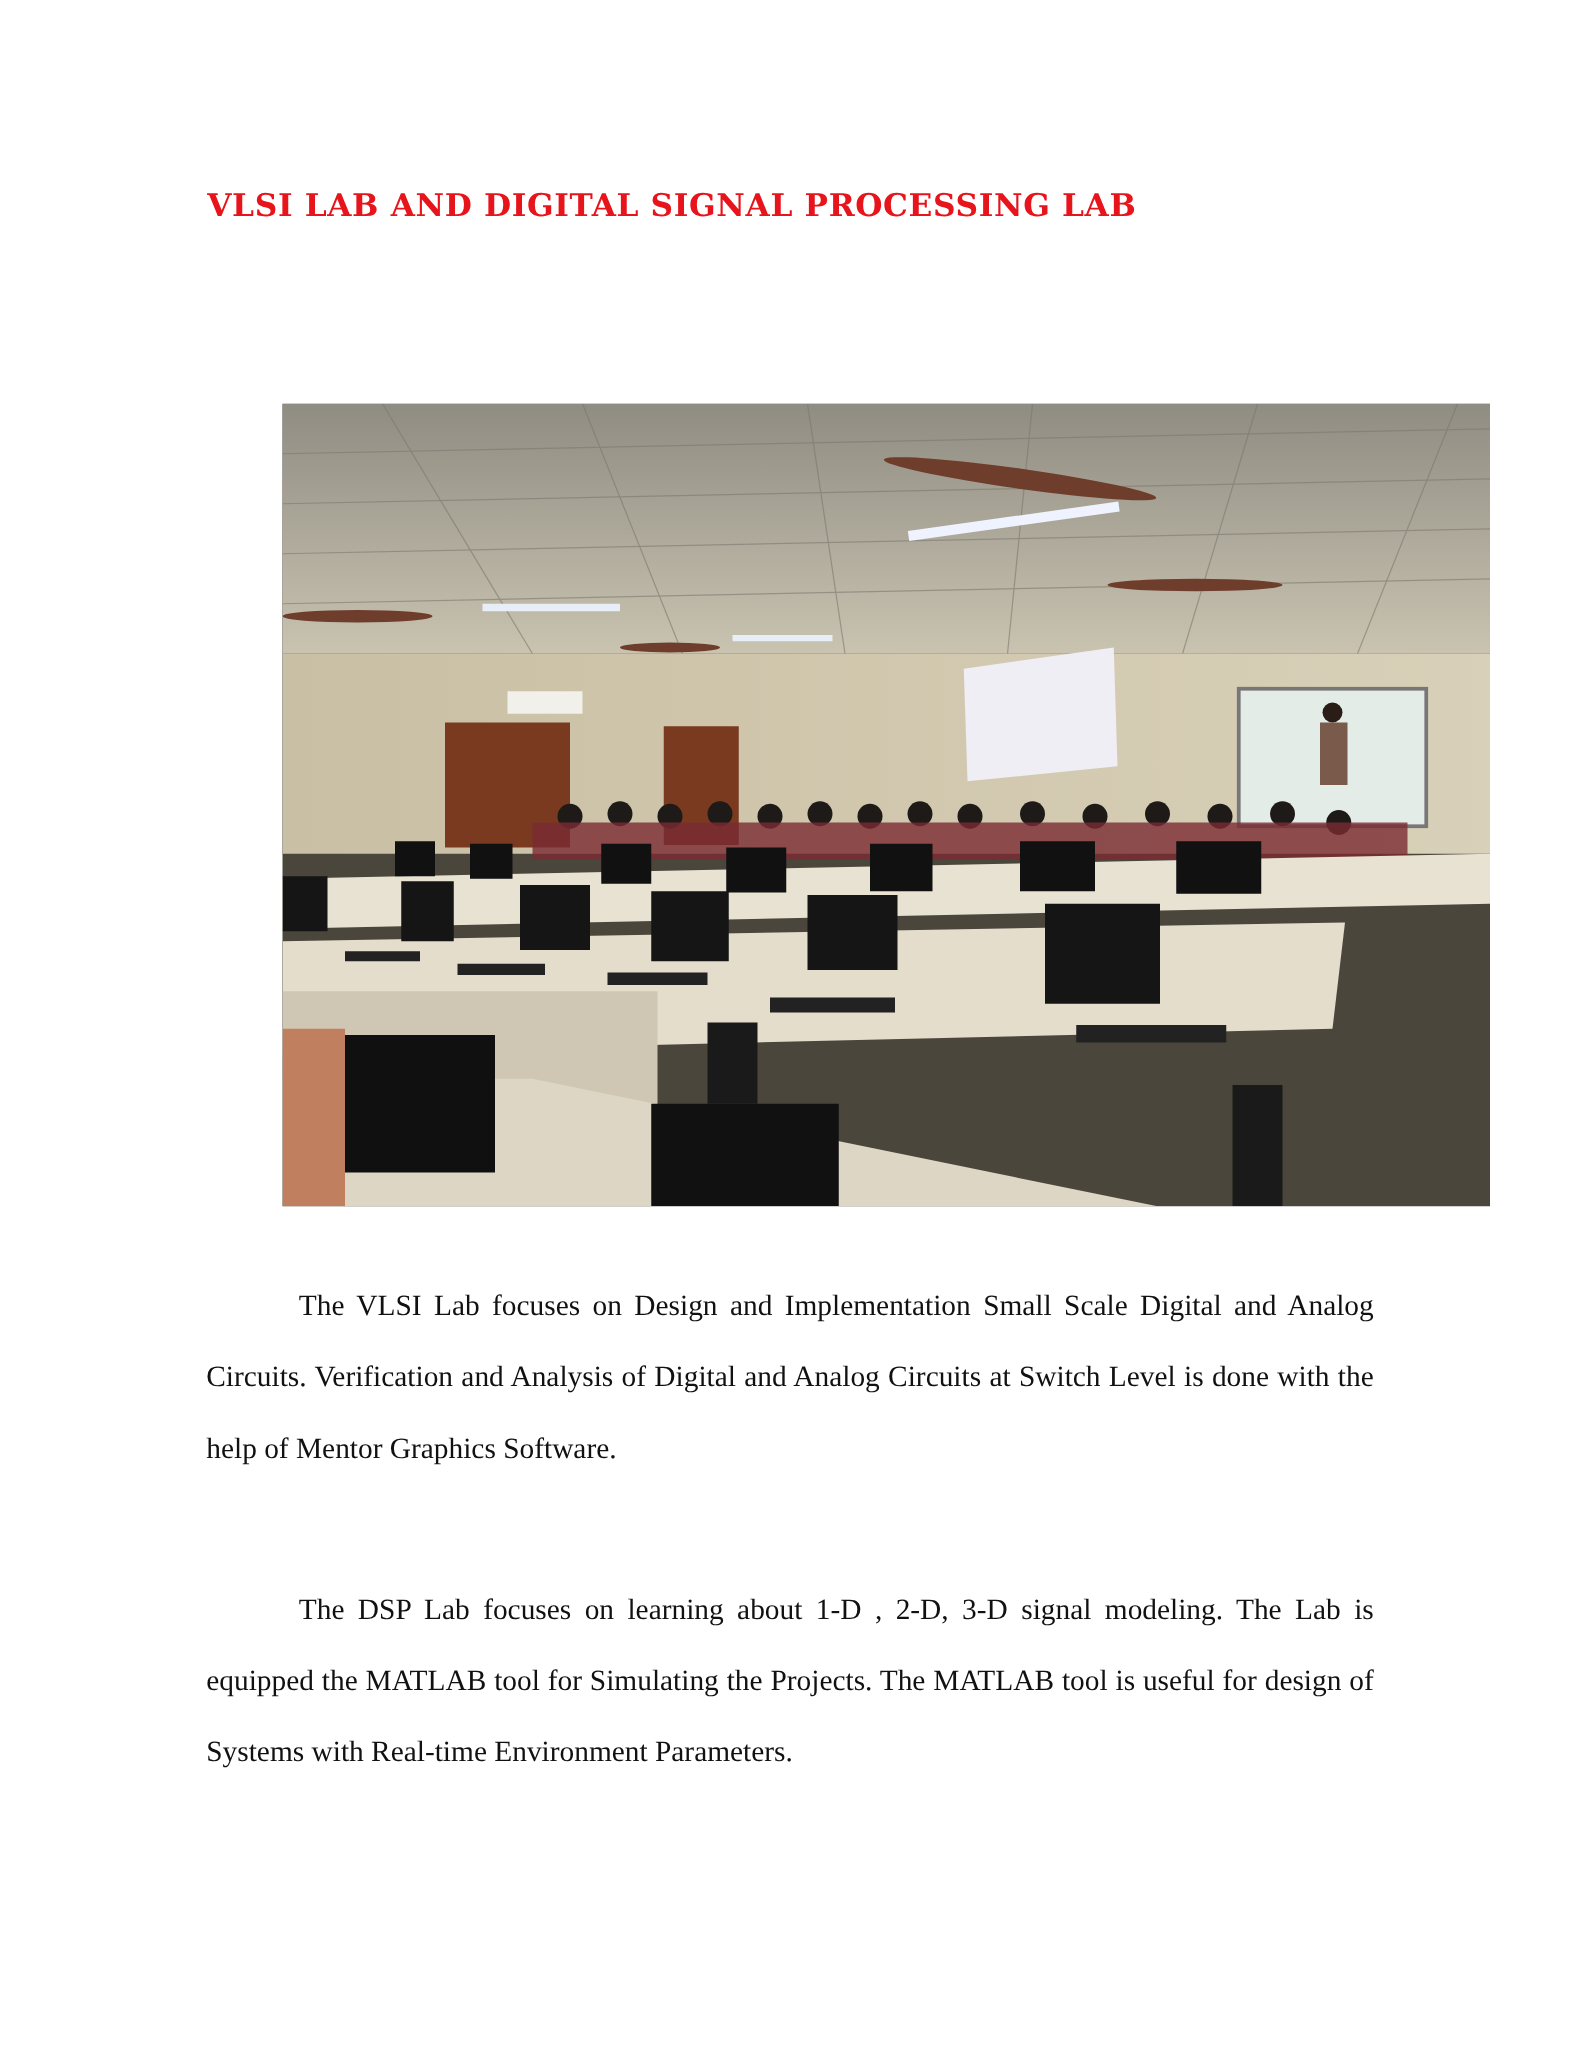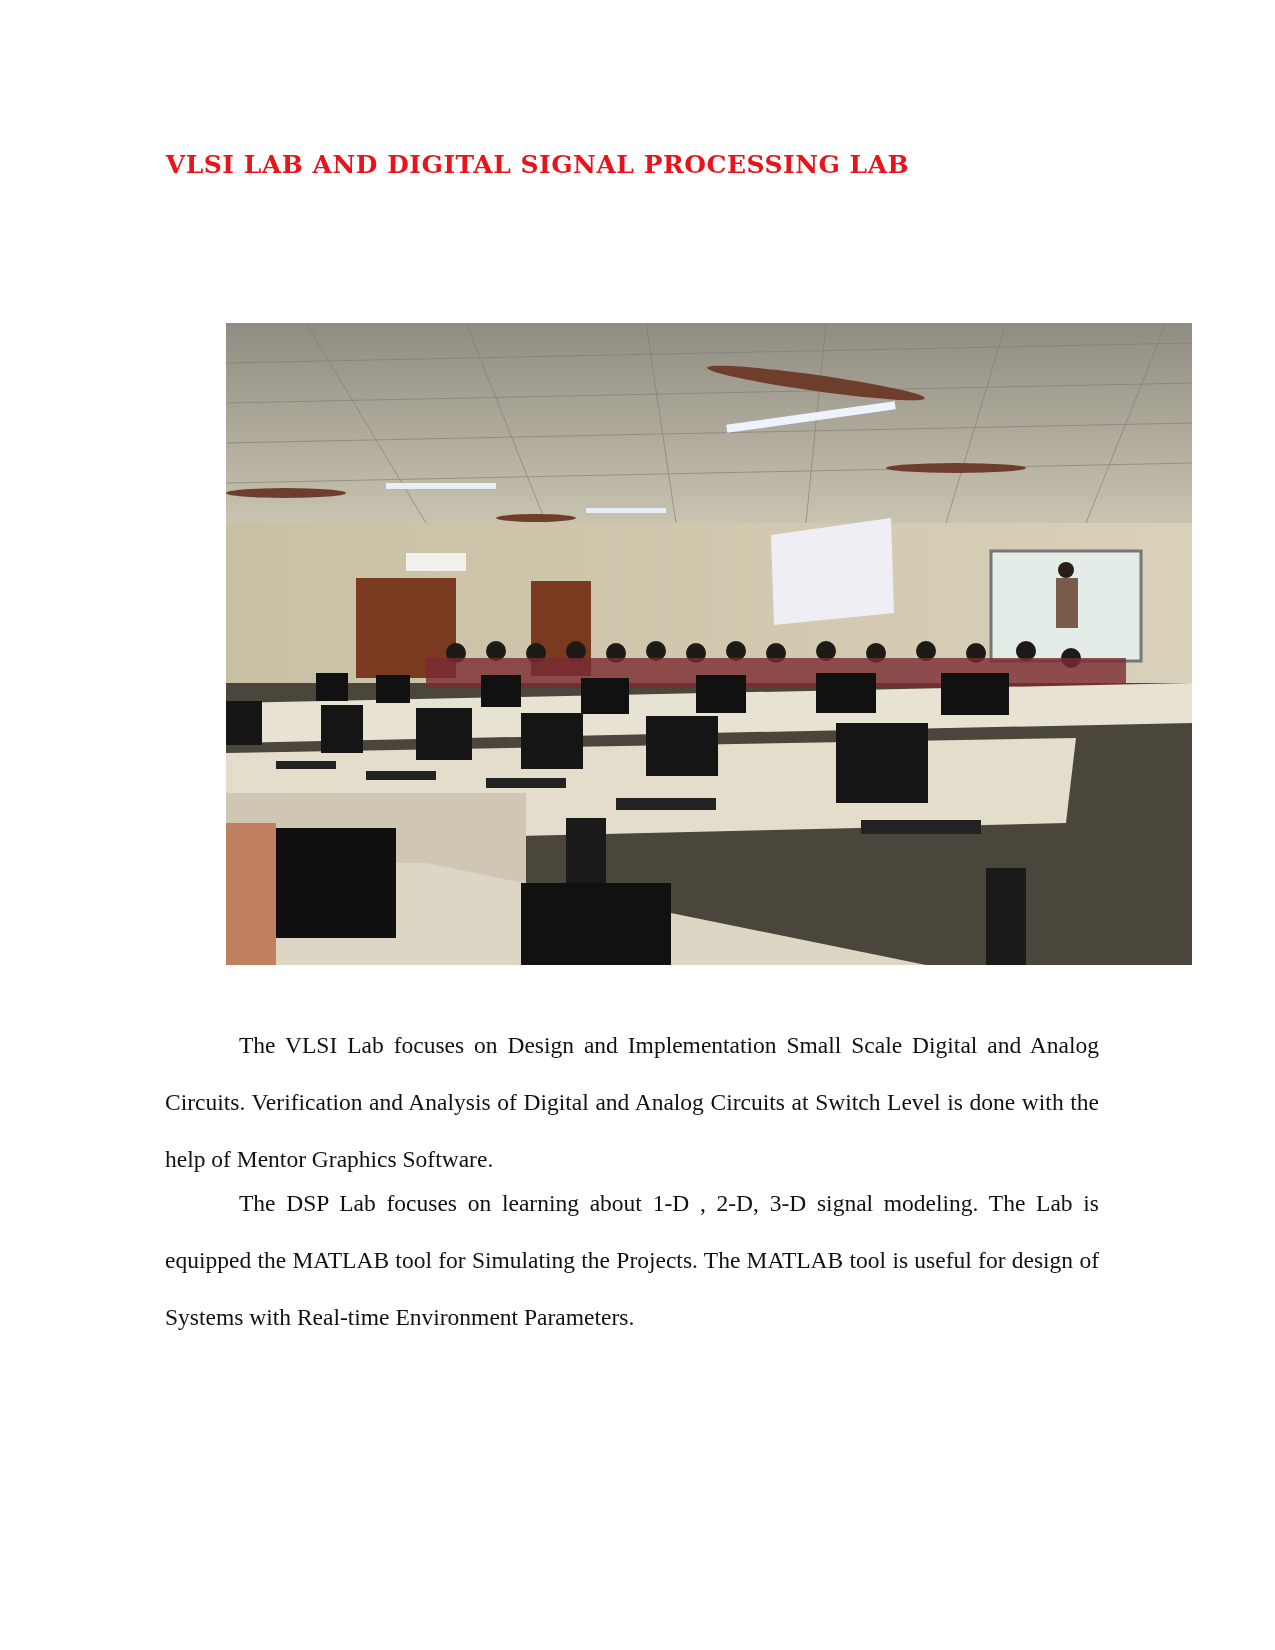--- a/index.html
+++ b/index.html
@@ -15,21 +15,21 @@
     position: absolute; left: 226px; top: 323px; width: 966px; height: 642px;
     overflow: hidden; background: #4a463c;
   }
   .photo svg { display: block; }
   .body-text {
     position: absolute; left: 149px; width: 966px;
     font-family: "Liberation Serif", serif; font-size: 23.5px; color: #111;
     line-height: 57px; text-align: justify;
   }
   .p1 { top: 1001px; }
-  .p2 { top: 1159px; font-family: Liberation Serif, serif; }
+  .p2 { top: 1244px; font-family: Liberation Serif, serif; }
   .body-text p { margin: 16px; text-indent: 74px; }
 </style>
 </head>
 <body>
 
 <div class="title">VLSI LAB AND DIGITAL SIGNAL PROCESSING LAB</div>
 
 <div class="photo">
   <svg width="966" height="642" viewBox="0 0 966 642" xmlns="http://www.w3.org/2000/svg">
     <defs>

